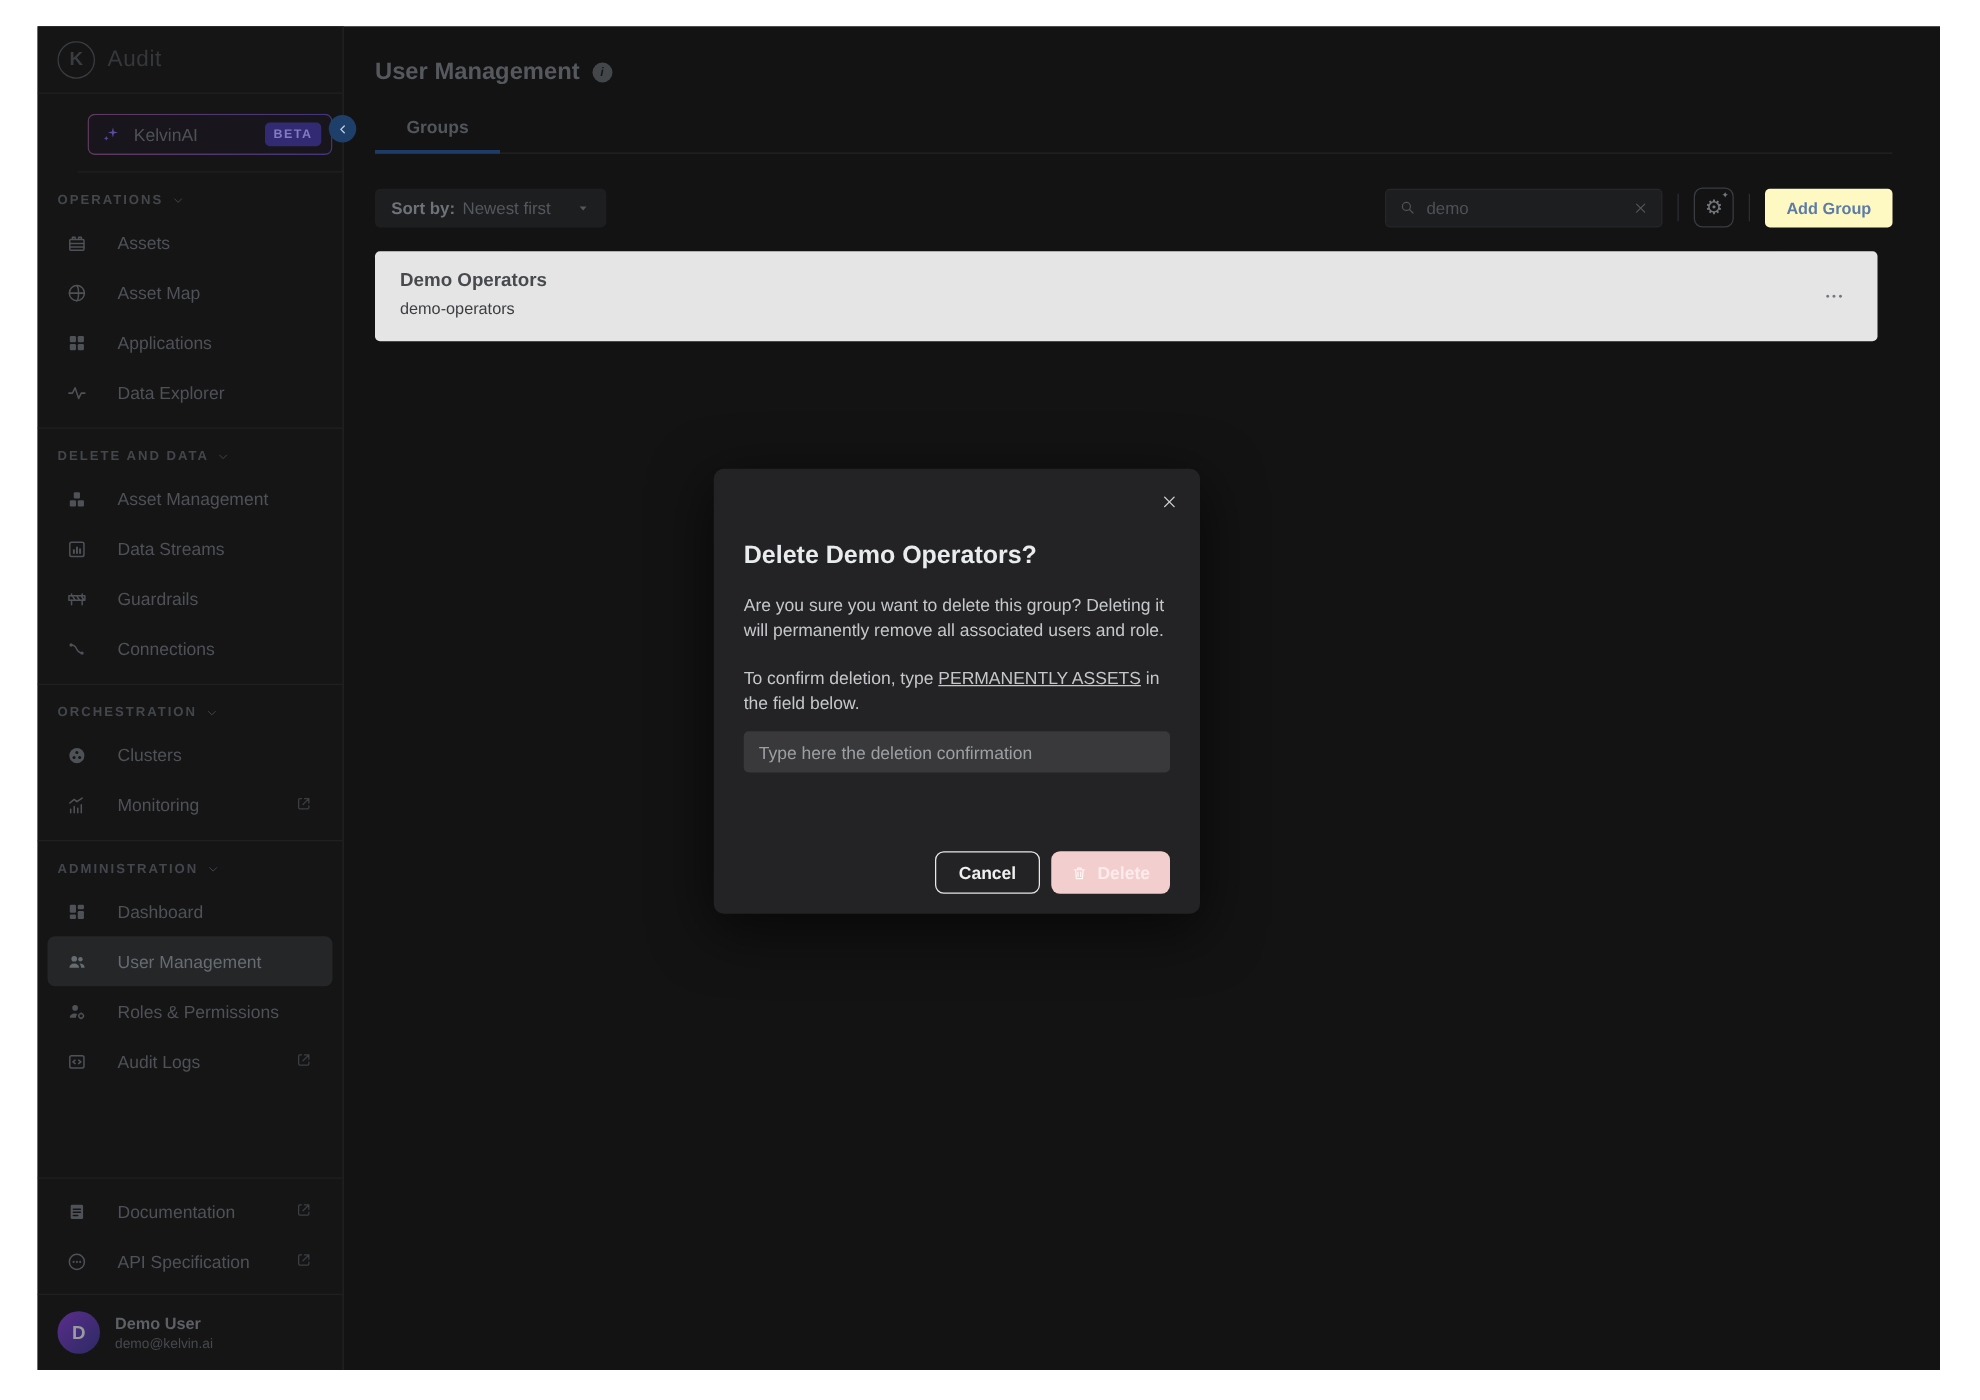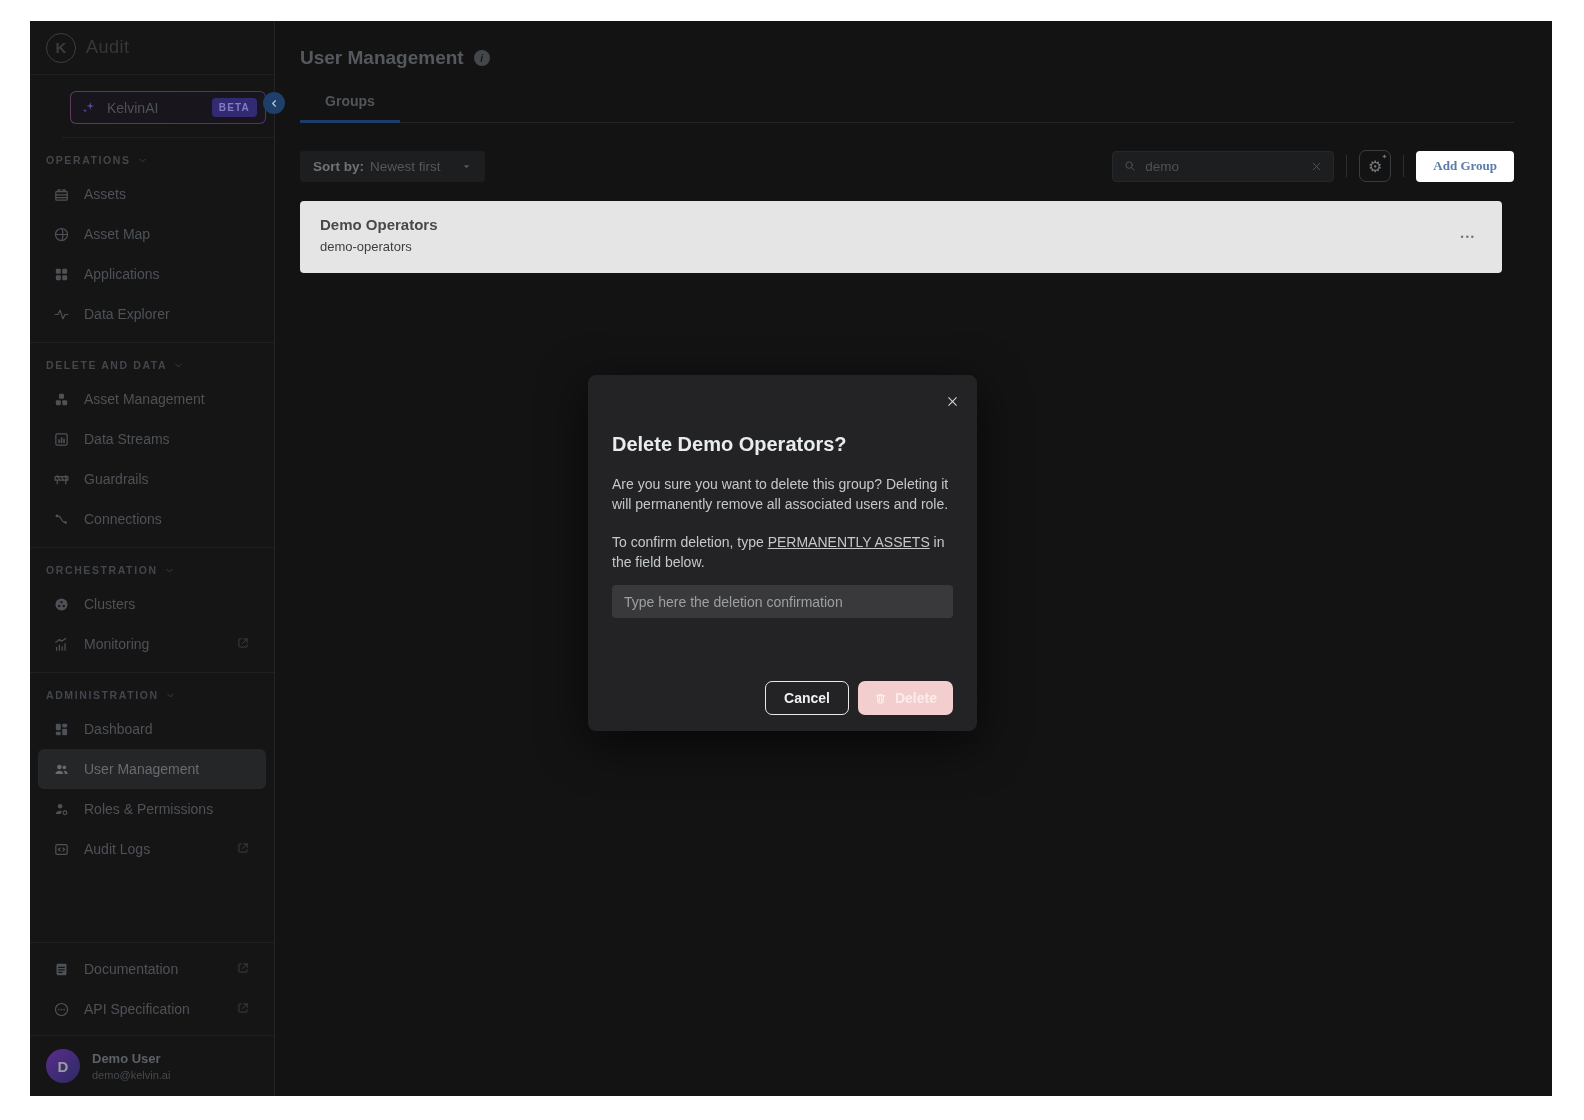--- a/index.html
+++ b/index.html
@@ -15,21 +15,21 @@
 
   .ai-block { padding:16px 8px 13px; border-bottom:1px solid #1f2022;margin-left:32px; }
   .ai-pill { height:33px; border-radius:6px; border:1px solid transparent; background:linear-gradient(#18161c,#18161c) padding-box, linear-gradient(90deg,#5e3a5e,#44357c) border-box; display:flex; align-items:center; gap:10px; padding:0 8px 0 10px; cursor:pointer; }
   .ai-label { color:#4e5256; font-size:14px; flex:1; }
   .beta-badge { background:#332a74; color:#847cc2; font-size:10px; font-weight:bold; letter-spacing:1.2px; border-radius:4px; padding:4px 7px; }
 
   .nav-section { padding:10px 0 8px; border-bottom:1px solid #1f2022; }
   .nav-section.no-border { border-bottom:none; }
   .section-head { display:flex; align-items:center; gap:6px; padding:6px 16px 8px; color:#43474b; font-size:10.5px; font-weight:bold; letter-spacing:1.6px; cursor:pointer; }
   .section-head svg { width:11px; height:11px; }
-  .nav-item { height:40px; margin:0 8px; padding:0 16px 0 15px; border-radius:6px; display:flex; align-items:center; gap:14px; color:#4e5256; font-size:14px; cursor:pointer; }
+  .nav-item { height:40px; margin:0 8px; padding:0 16px 0 15px; border-radius:6px; display:flex; align-items:center; gap:24px; color:#4e5256; font-size:14px; cursor:pointer; }
   .nav-item.active { background:#242628; color:#676c71; }
   .nav-item .icon { width:17px; height:17px; display:flex; align-items:center; justify-content:center; flex-shrink:0; }
   .nav-item .icon svg, .links-block .icon svg { width:17px; height:17px; }
   .nav-label { flex:1; white-space:nowrap; }
   .ext-icon { margin-left:auto; color:#3b3f42; }
   .ext-icon svg { width:14px; height:14px; }
 
   svg.stroke { stroke:currentColor; fill:none; stroke-width:1.7; stroke-linecap:round; stroke-linejoin:round; }
   svg.fill { fill:currentColor; stroke:none; }
 
@@ -62,29 +62,29 @@
   .toolbar-right { margin-left:auto; display:flex; align-items:center; gap:12px; }
   .search-box { width:222px; height:31px; background:#1d1e20; border:1px solid #26272a; border-radius:4px; display:flex; align-items:center; gap:8px; padding:0 10px; }
   .search-box .icon { color:#4e5256; display:flex; }
   .search-box .icon svg { width:14px; height:14px; }
   .search-input { flex:1; background:transparent; border:none; outline:none; color:#4e5256; font-size:13.5px; font-family:"Liberation Sans", sans-serif; width:100%; }
   .clear-btn { color:#54585c; cursor:pointer; display:flex; }
   .clear-btn svg { width:13px; height:13px; }
   .v-div { width:1px; height:22px; background:#2c2e30; }
   .gear-btn { width:32px; height:32px; border:1px solid #3a3d40; border-radius:7px; color:#74787c; position:relative; display:flex; align-items:center; justify-content:center; cursor:pointer; font-size:16px; background:transparent; }
   .gear-spark { position:absolute; top:2px; right:3px; font-size:7px; line-height:1; }
-  .add-group-btn { height:31px; background:#ffffff; border:none; border-radius:4px; color:#5d7ba7; font-size:13px; font-weight:bold; padding:0 17px; cursor:pointer; font-family:Liberation Serif, serif; }
+  .add-group-btn { height:31px; background:#fef9c3; border:none; border-radius:4px; color:#5d7ba7; font-size:13px; font-weight:bold; padding:0 17px; cursor:pointer; font-family:Liberation Sans, sans-serif; }
 
   .group-card { margin-top:19px; margin-right:12px; background:#e5e5e5; border-radius:4px; height:72px; padding:15px 20px; display:flex; align-items:flex-start; cursor:pointer; }
   .group-title { color:#474a4d; font-size:15px; font-weight:bold; }
   .group-slug { color:#3c3f42; font-size:13px; margin-top:6px; }
   .row-menu { margin-left:auto; align-self:center; color:#74787c; font-size:9px; letter-spacing:2px; cursor:pointer; padding:6px; }
 
   
-  .modal { position:absolute; left:558px; top:354px; width:389px; height:356px; background:#232325; border-radius:8px; box-shadow:0 12px 48px rgba(0,0,0,.65); padding:20px 24px 14px; display:flex; flex-direction:column; z-index:20; }
+  .modal { position:absolute; left:541px; top:354px; width:389px; height:356px; background:#232325; border-radius:8px; box-shadow:0 12px 48px rgba(0,0,0,.65); padding:20px 24px 14px; display:flex; flex-direction:column; z-index:20; }
   .modal-close { position:absolute; top:20px; right:18px; color:#d2d5d7; cursor:pointer; display:flex; }
   .modal-close svg { width:13px; height:13px; stroke-width:2; }
   .modal-title { margin-top:38px; color:#e9ecee; font-size:20px; font-weight:bold; }
   .modal-body p { margin-top:18px; color:#c5c8ca; font-size:14px; line-height:20px; }
   .kw { text-decoration:underline; }
   .confirm-input { margin-top:13px; width:100%; height:33px; background:#39393b; border:none; border-radius:4px; padding:0 12px; color:#d5d8da; font-size:14px; font-family:"Liberation Sans", sans-serif; outline:none; }
   .confirm-input::placeholder { color:#9ca0a3; }
   .modal-footer { margin-top:auto; display:flex; justify-content:flex-end; gap:9px; padding-bottom:2px; }
   .cancel-btn { height:34px; padding:0 18px; background:transparent; border:1.5px solid #e8e8e8; border-radius:7px; color:#f0f0f0; font-size:14px; font-weight:bold; cursor:pointer; font-family:"Liberation Sans", sans-serif; }
   .delete-btn { height:34px; padding:0 16px; background:#f2cfce; border:none; border-radius:7px; color:#fbeceb; font-size:14px; font-weight:bold; cursor:pointer; display:flex; align-items:center; gap:8px; font-family:"Liberation Sans", sans-serif; }

